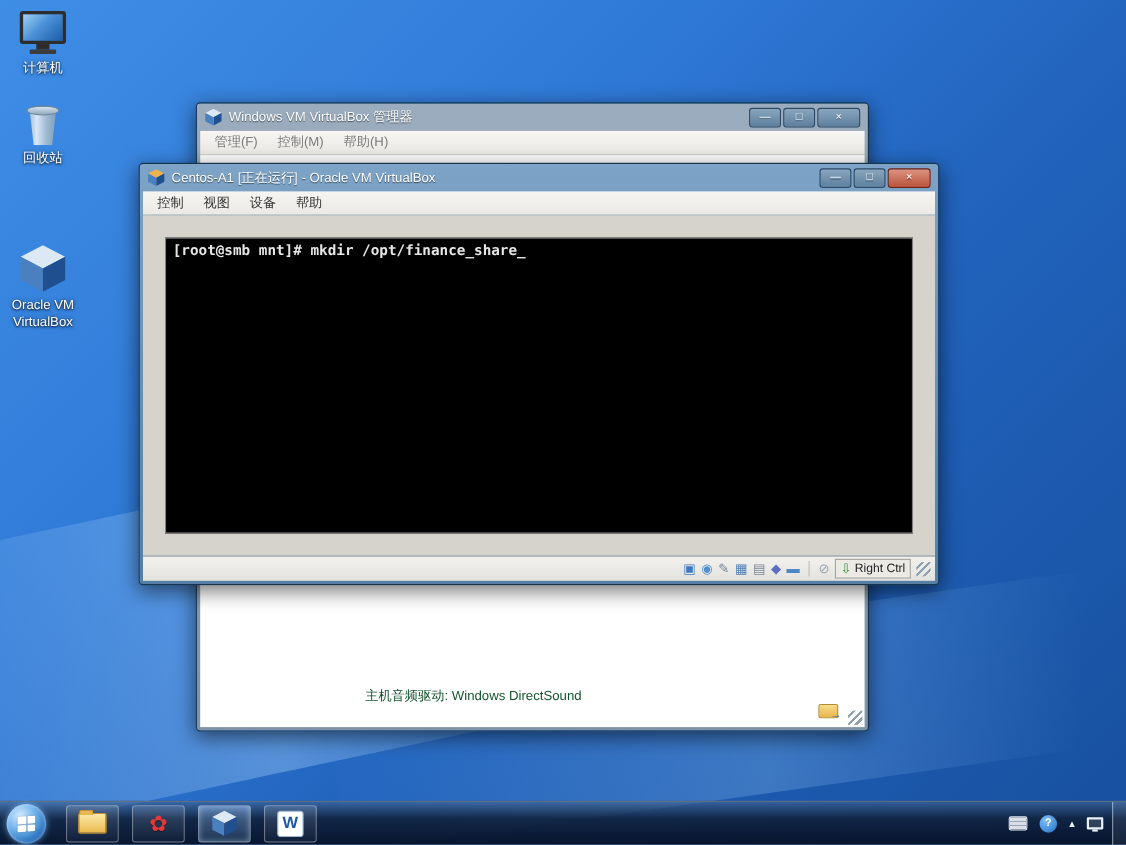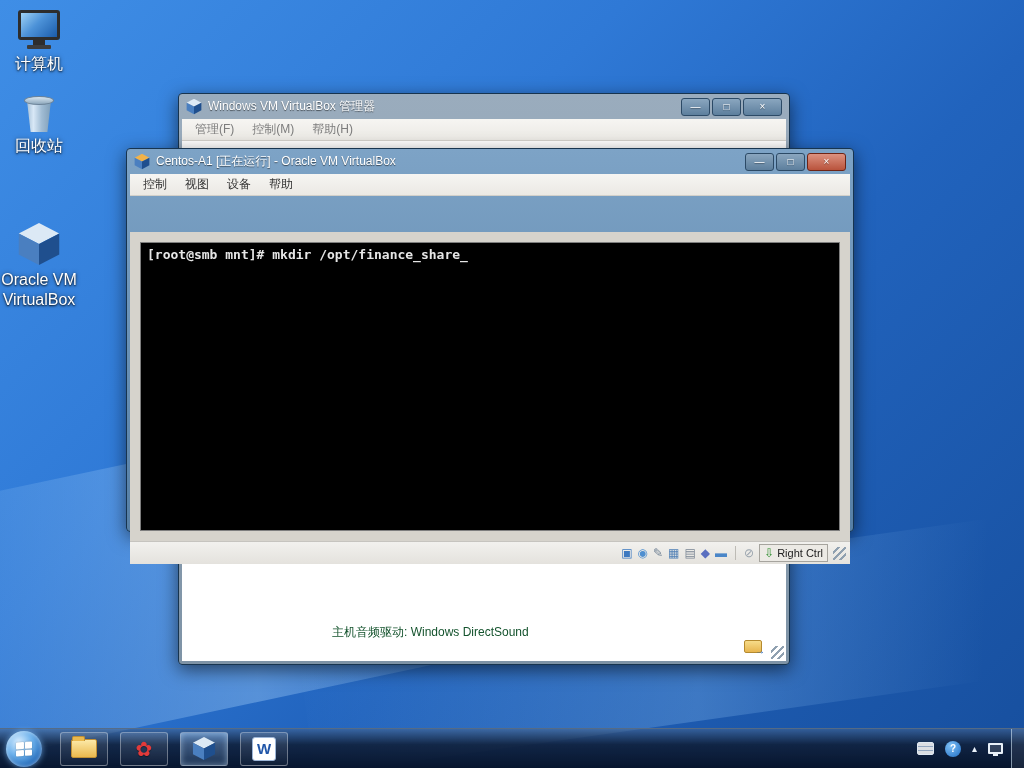--- a/index.html
+++ b/index.html
@@ -10,21 +10,21 @@
   
   .swoosh1 { position:absolute; left:-150px; top:430px; width:900px; height:260px;
     background:linear-gradient(100deg, rgba(255,255,255,0) 0%, rgba(180,220,255,.35) 45%, rgba(255,255,255,0) 80%);
     transform:rotate(-12deg); pointer-events:none; }
   .swoosh2 { position:absolute; left:300px; top:560px; width:800px; height:160px;
     background:linear-gradient(100deg, rgba(255,255,255,0) 0%, rgba(160,210,255,.25) 50%, rgba(255,255,255,0) 85%);
     transform:rotate(-8deg); pointer-events:none; }
 
   
   .dicon { position:absolute; width:78px; display:flex; flex-direction:column; align-items:center; gap:4px; z-index:1; }
-  .dicon .lbl { color:#fff; font-size:16px; text-align:center; line-height:1.25;
+  .dicon .lbl { color:#fff; font-size:12px; text-align:center; line-height:1.25;
     text-shadow:0 1px 2px rgba(0,0,0,.85), 0 0 4px rgba(0,0,0,.5); }
   .pc-icon { width:42px; height:40px; position:relative; }
   .pc-screen { width:42px; height:30px; border:3px solid #2d2d2d; border-radius:3px;
     background:linear-gradient(135deg,#9fd2f5 0%,#4c92d8 45%,#1b5caa 100%); }
   .pc-screen:after { content:""; position:absolute; left:15px; top:30px; width:12px; height:5px; background:#2d2d2d; }
   .pc-screen:before { content:""; position:absolute; left:9px; top:35px; width:24px; height:4px; background:#3c3c3c; border-radius:1px; }
   .bin-icon { width:30px; height:38px; position:relative; }
   .bin-body { position:absolute; left:1px; top:6px; width:28px; height:32px;
     background:linear-gradient(90deg,#9db7cb 0%,#e6f0f8 30%,#a9c0d2 60%,#7d99ae 100%);
     clip-path:polygon(8% 8%, 92% 8%, 80% 100%, 20% 100%); opacity:.92; }
@@ -65,21 +65,21 @@
   #manager .wincontent { height:calc(100% - 47px); }
   .detail-line { position:absolute; left:150px; bottom:20px; font-size:12px; color:#14532d; white-space:nowrap; }
   .corner-ficon { position:absolute; right:24px; bottom:8px; width:18px; height:13px;
     background:linear-gradient(#f7dc8a,#e7b54e); border:1px solid #b58a2e; border-radius:2px; }
   .corner-ficon:after { content:"→"; position:absolute; right:-4px; bottom:-4px; color:#1f62c0; font-size:10px; font-weight:bold; }
   .grip { position:absolute; right:2px; bottom:2px; width:13px; height:13px;
     background:repeating-linear-gradient(135deg, transparent 0 3px, #8fa0b0 3px 5px); }
 
   
   #vm { left:126px; top:148px; width:728px; height:384px; z-index:10; }
-  .term-wrap { height:calc(100% - 47px - 23px); background:#d6d3cc; padding:10px;margin-top:36px; }
+  .term-wrap { height:calc(100% - 47px - 23px); background:#d6d3cc; padding:20px; }
   .terminal { width:100%; height:100%; background:#000; border:1px solid #7e7e7e;
     font-family:"DejaVu Sans Mono", monospace; font-size:13px; font-weight:bold;
     color:#e6e6e6; padding:4px 6px; white-space:pre; }
   .vm-status { height:23px; background:linear-gradient(#f2f1ee,#e4e2dd); border-top:1px solid #c6c4bf;
     display:flex; align-items:center; justify-content:flex-end; padding:0 4px; gap:5px; }
   .si { font-size:12px; line-height:1; }
   .vm-status .si:nth-of-type(1){ color:#3d79c0; }
   .vm-status .si:nth-of-type(2){ color:#4f8fd0; }
   .vm-status .si:nth-of-type(3){ color:#6d7f92; }
   .vm-status .si:nth-of-type(4){ color:#4f7fb5; }

